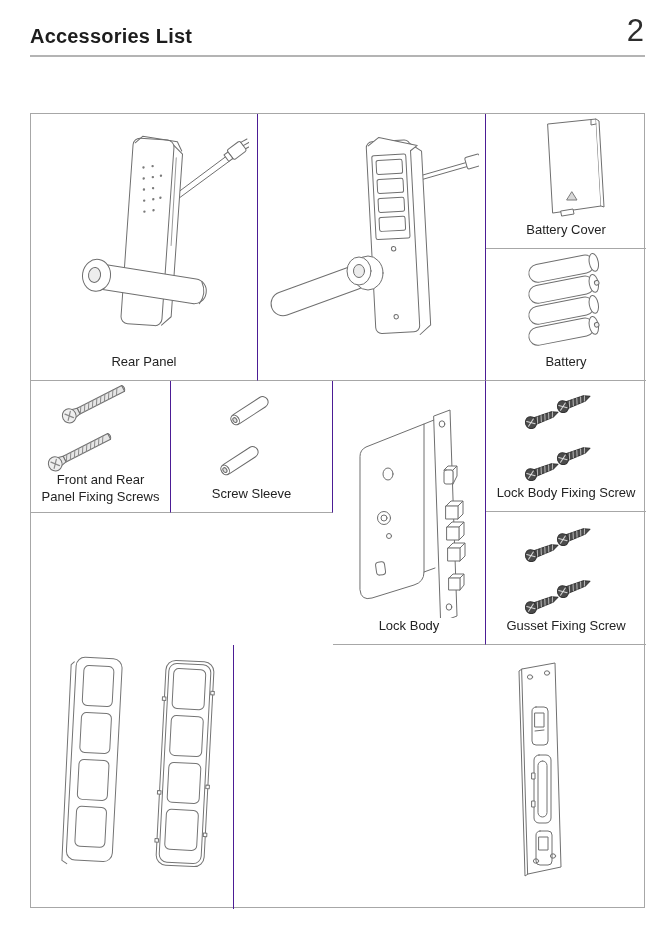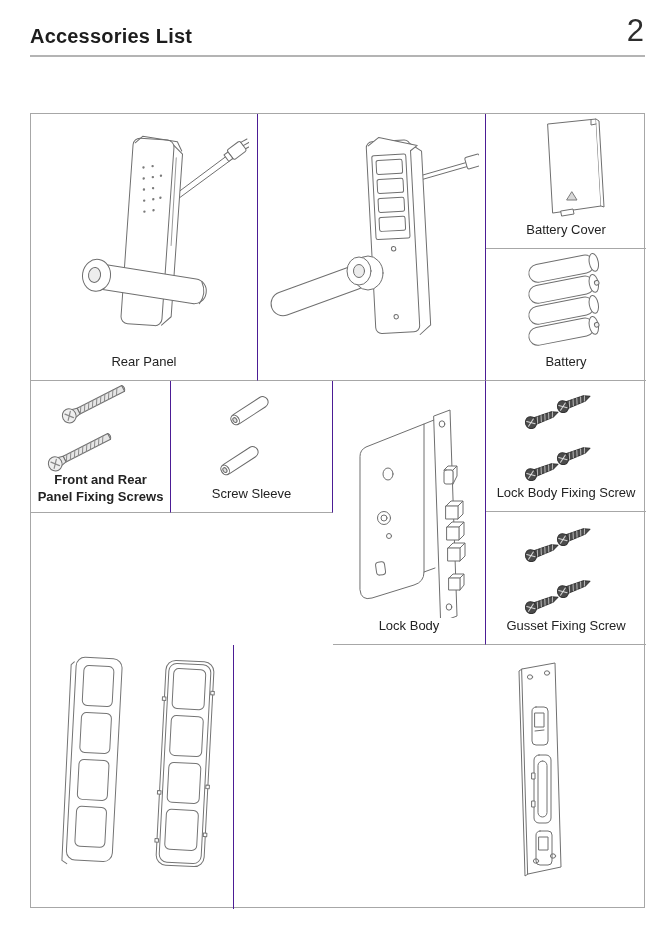--- a/index.html
+++ b/index.html
@@ -34,21 +34,21 @@
   .art {
     position:absolute; left:0; right:0; top:0; bottom:26px;
     display:flex; align-items:center; justify-content:center;
   }
   .art.tl { bottom:36px; }
   .label {
     position:absolute; left:0; right:0; bottom:9px;
     text-align:center; font-size:13px; line-height:1.3; color:#232323;
     white-space:pre-line;
   }
-  .label.two { bottom:6px;font-weight:bold; }
+  .label.two { bottom:6px; }
   svg { display:block; }
 </style>
 </head>
 <body>
 
 <div class="title">Accessories List</div>
 <div class="pagenum">2</div>
 <div class="rule"></div>
 
 <div class="grid">

